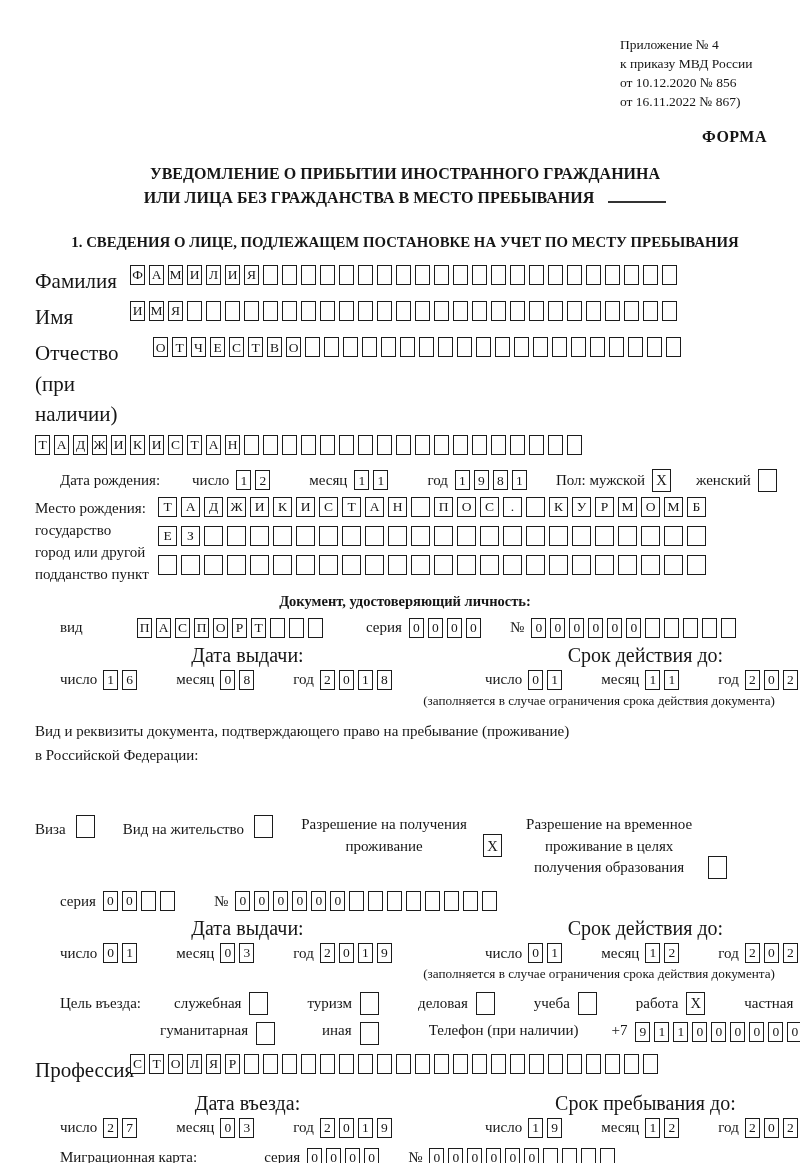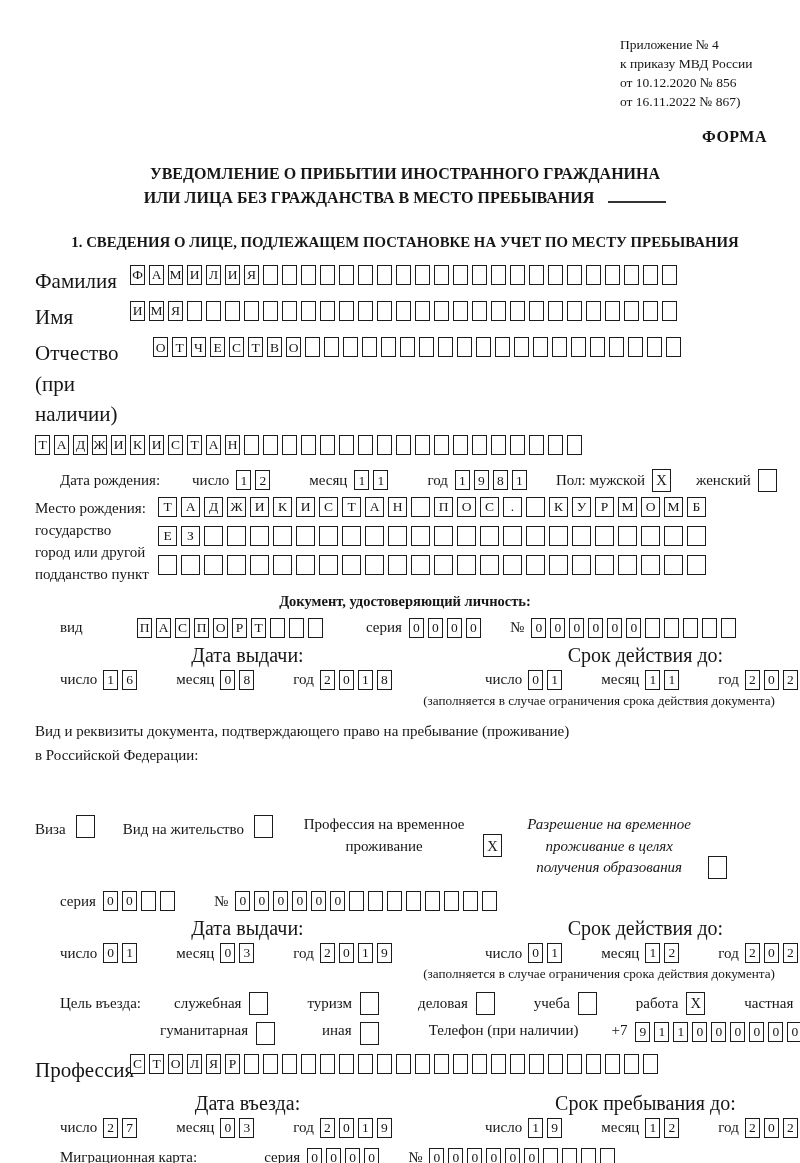--- a/index.html
+++ b/index.html
@@ -54,21 +54,21 @@
   .note { text-align: right; font-size: 13.2px; margin-top: 3px; }
 
   .intro { font-size: 15px; line-height: 1.6; margin-top: 10px; }
 
   .opts { display: flex; align-items: flex-start; margin-top: 8px; margin-bottom: 12px; }
   .opt { display: flex; align-items: flex-end; margin-top: 39px; }
   .opt .olabel { font-size: 15px; }
   .opt .olabel.c { text-align: center; line-height: 1.45; }
   .opt .cb { margin-left: 10px; margin-top: 1px; }
   .ow3 { width: 178px; }
-  .ow4 { width: 178px; font-style: italic; }
+  .ow4 { width: 178px; }
 
   .purpose { display: flex; align-items: center; margin-top: 10px; justify-content: space-between; }
   .purpose .t { margin-right: 8px; }
   .purpose .cb { margin-right: 14px; }
   .purpose2 { display: flex; margin-top: 7px; margin-left: 100px; }
   .purpose2 .t { margin-right: 8px; }
   .purpose2 .cb { margin-right: 22px; }
   .phone-lbl { margin-left: 28px; margin-right: 26px; }
 
   .reps { display: flex; align-items: flex-start; margin-top: 6px; }
@@ -445,21 +445,21 @@
   <div class="opts">
     <div class="opt">
       <span class="olabel">Виза</span>
       <span class="cell cb"></span>
     </div>
     <div class="opt" style="margin-left:28px">
       <span class="olabel">Вид на жительство</span>
       <span class="cell cb"></span>
     </div>
     <div class="opt" style="margin-left:22px">
-      <span class="olabel c ow3">Профессия на временное проживание</span>
+      <span class="olabel c ow3">Разрешение на получения проживание</span>
       <span class="cell cb">X</span>
     </div>
     <div class="opt" style="margin-left:18px">
       <span class="olabel c ow4">Разрешение на временное проживание в целях получения образования</span>
       <span class="cell cb"></span>
     </div>
   </div>
 
   <div class="inline">
     <span class="t">серия</span>

